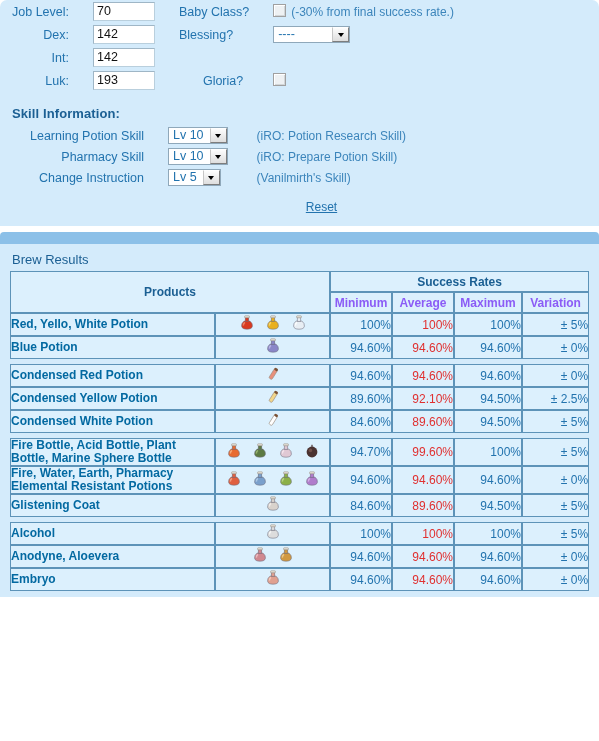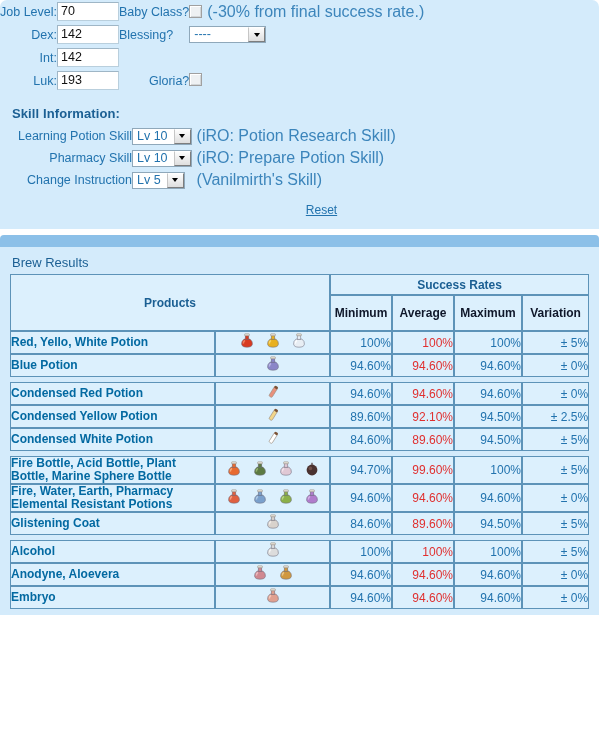--- a/index.html
+++ b/index.html
@@ -31,21 +31,21 @@
   .section-title {
     font-weight: bold;
     font-size: 13px;
     color: #1b5f93;
     padding: 6px 0 4px 12px;
     letter-spacing: .1px;
   }
 
   table.formtab { border-collapse: collapse; }
   table.formtab td {
-    padding: 2px 0;
+    padding: 2px 12px;
     font-size: 12.5px;
     color: #2273ae;
     vertical-align: middle;
     white-space: nowrap;
     margin-top: 26px;
   }
   td.lbl-r { text-align: right; padding-right: 5px; }
   td.lbl-l { text-align: left; padding-left: 14px; padding-right: 5px; }
 
   input.txt {
@@ -102,21 +102,21 @@
     align-items: center;
     justify-content: center;
   }
   .arrow-dn {
     width: 0; height: 0;
     border-left: 3.5px solid transparent;
     border-right: 3.5px solid transparent;
     border-top: 4px solid #000000;
   }
   .note {
-    font-size: 16px;
+    font-size: 12px;
     color: #3c85bb;
     padding-left: 5px;
   }
 
   .reset-wrap {
     text-align: center;
     padding: 12px 0 4px 0;
   }
   a.reset-link {
     color: #2273ae;
@@ -158,24 +158,24 @@
     box-sizing: border-box;
   }
   th.hdr {
     color: #1b5f93;
     font-weight: bold;
     text-align: center;
     height: 21px;
     font-size: 13px;
   }
   th.sub {
-    color: #0f172a;
+    color: #8b5cf6;
     font-weight: bold;
     text-align: center;
-    height: 36px;
+    height: 21px;
     font-size: 12px;
   }
 
   td.pname {
     color: #0369a1;
     font-weight: bold;
     padding: 3px 0 3px 6px;
     line-height: 13px;
     vertical-align: middle;
   }

